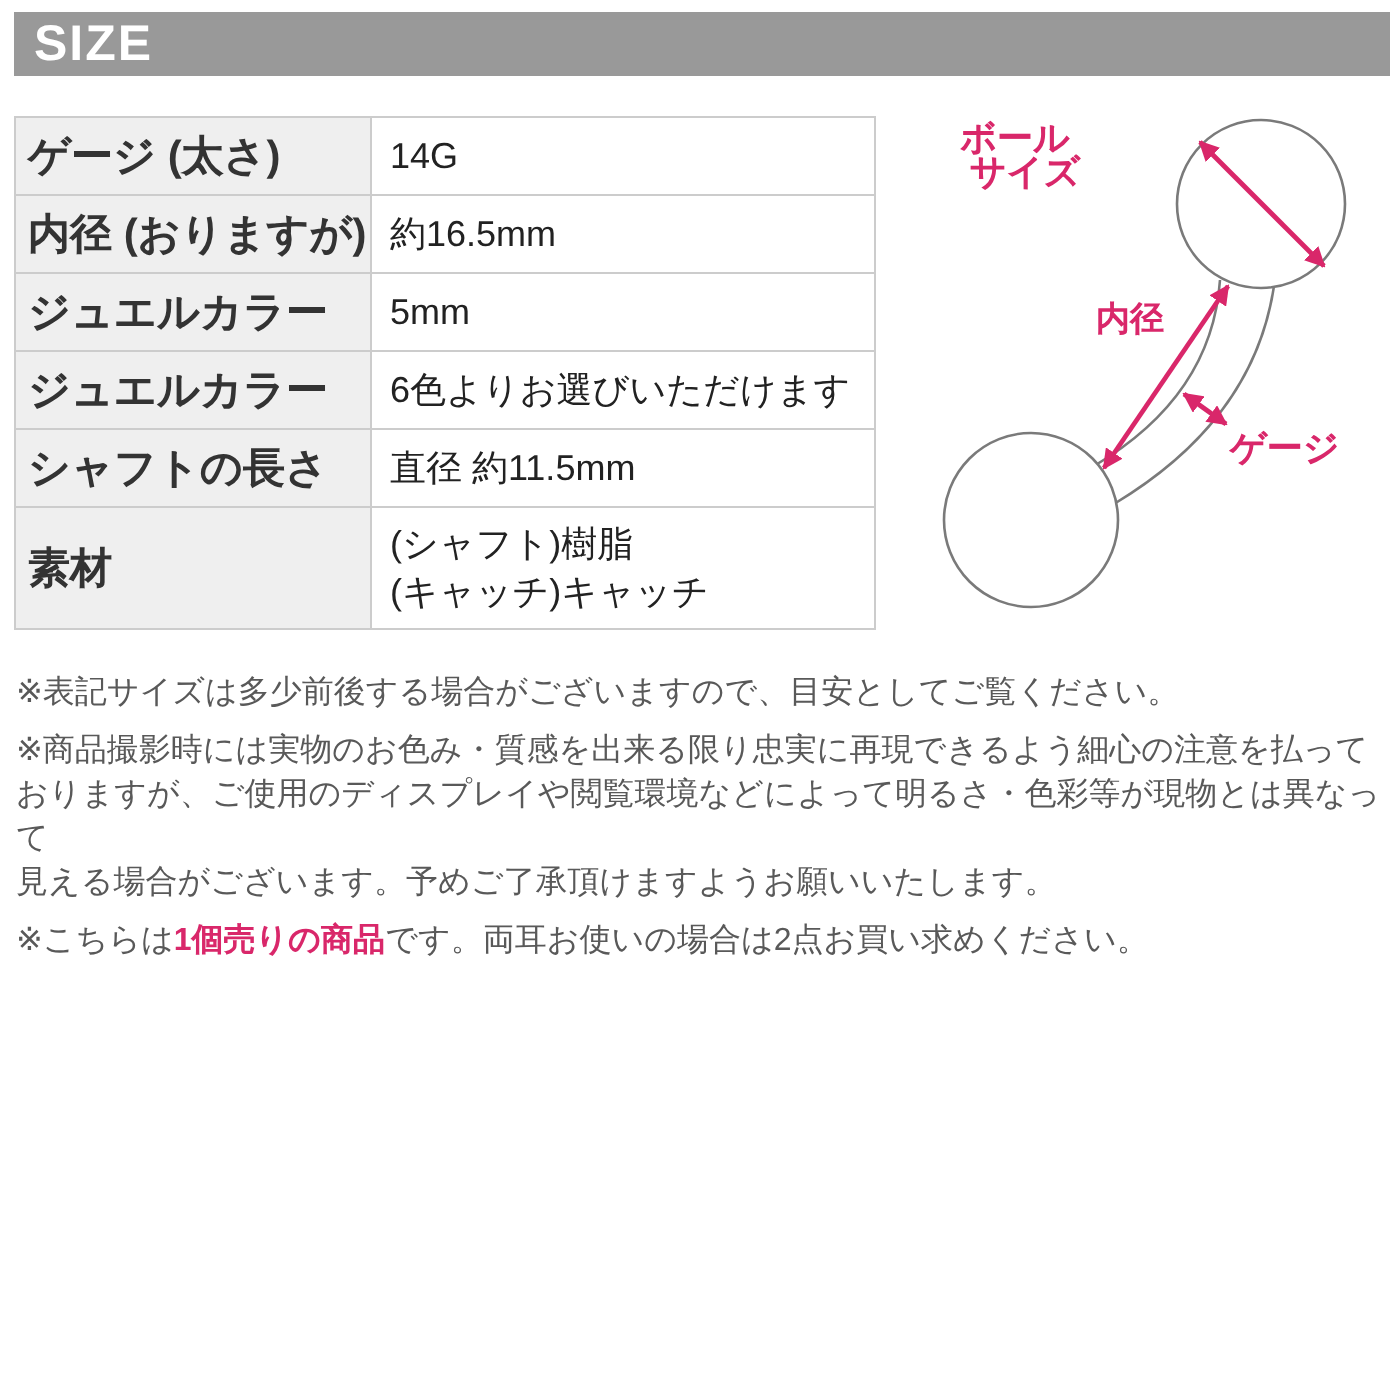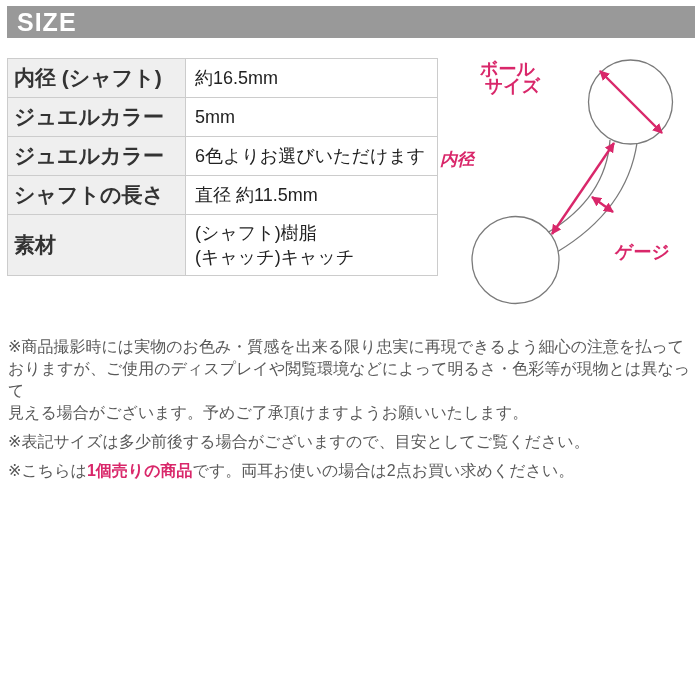--- a/index.html
+++ b/index.html
@@ -41,24 +41,24 @@
     padding: 0 0 0 9px; line-height: 24px; white-space: pre-line; overflow: hidden;
   }
   .spec-table tr.tall th, .spec-table tr.tall td { height: 61px; margin-left: 24px; }
 
   
   .diagram { position: absolute; left: 440px; top: 55px; width: 260px; height: 265px; }
   .diagram svg { position: absolute; left: 0; top: 0; color: var(--accent-pink, #d9276a); }
   .dg-label { position: absolute; color: var(--accent-pink, #d9276a); font-weight: bold; }
   .dg-ball { left: 0; top: 6px; width: 145px; text-align: center; font-size: 18px; line-height: 17px; }
   .dg-ball .l1 { padding-right: 10px; }
-  .dg-inner { left: 0; top: 96px; width: 142px; text-align: left; font-style: italic; }
+  .dg-inner { left: 0; top: 96px; width: 142px; text-align: right; }
   .dg-inner .l1 { font-size: 17px; line-height: 18px; }
   .dg-inner .l2 { font-size: 15px; line-height: 17px; white-space: nowrap; }
-  .dg-gauge { left: 175px; top: 160px; font-size: 18px; line-height: 19px; margin-top: 28px; }
+  .dg-gauge { left: 175px; top: 160px; font-size: 18px; line-height: 19px; }
 
   
   .notes {
     position: absolute; left: 8px; top: 336px; width: 688px;
     color: var(--note-text, #595959);
     font-size: 16px; line-height: 22px;
   }
   .note { margin: 0 0 7px 0; white-space: pre-line; }
   .note .hl { color: var(--accent-pink, #d9276a); font-weight: bold; text-align: right; }
 </style>
@@ -67,21 +67,25 @@
 
 <div class="page">
 
   <header class="size-header">
     <span class="title">SIZE</span>
   </header>
 
   <table class="spec-table">
     <tbody>
       <tr>
-        <th>内径 (シャフト)</th>
+        <th>ゲージ (太さ)</th>
+        <td>14G</td>
+      </tr>
+      <tr>
+        <th>内径 (おりますが)</th>
         <td>約16.5mm</td>
       </tr>
       <tr>
         <th>ジュエルカラー</th>
         <td>5mm</td>
       </tr>
       <tr>
         <th>ジュエルカラー</th>
         <td>6色よりお選びいただけます</td>
       </tr>
@@ -117,20 +121,20 @@
       <div class="l1">ボール</div>
       <div class="l2">サイズ</div>
     </div>
     <div class="dg-label dg-inner">
       <div class="l1">内径</div>
     </div>
     <div class="dg-label dg-gauge">ゲージ</div>
   </div>
 
   <div class="notes">
+    <p class="note">※表記サイズは多少前後する場合がございますので、目安としてご覧ください。</p>
     <p class="note">※商品撮影時には実物のお色み・質感を出来る限り忠実に再現できるよう細心の注意を払って
 おりますが、ご使用のディスプレイや閲覧環境などによって明るさ・色彩等が現物とは異なって
 見える場合がございます。予めご了承頂けますようお願いいたします。</p>
-    <p class="note">※表記サイズは多少前後する場合がございますので、目安としてご覧ください。</p>
     <p class="note"><span>※こちらは</span><span class="hl">1個売りの商品</span><span>です。両耳お使いの場合は2点お買い求めください。</span></p>
   </div>
 
 </div>
 
 </body></html>

